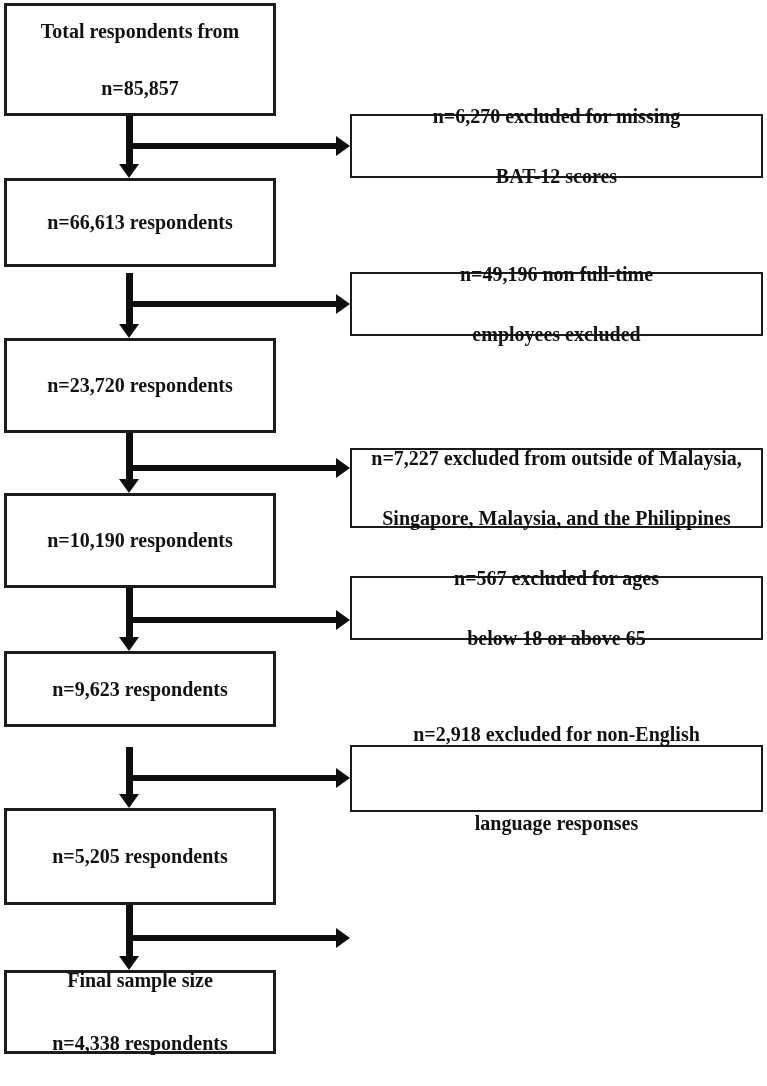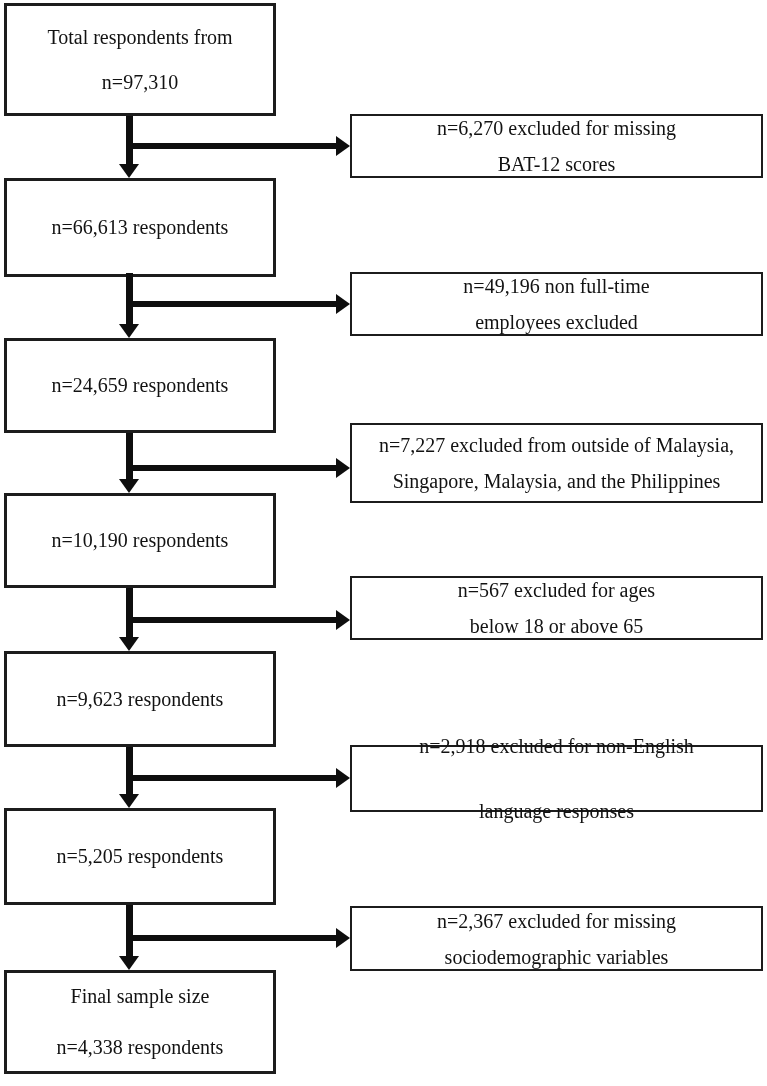--- a/index.html
+++ b/index.html
@@ -29,21 +29,21 @@
     font-size: 20px;
     line-height: 1.55;
   }
   .main-box { left: 4px; width: 272px; }
   .excl-box {
     left: 350px;
     width: 413px;
     border-width: 2px;
     line-height: 1.4;
   }
-  .box p { margin: 4px; }
+  .box p { margin: 16px; font-weight: bold; }
   .n-gap { margin-top: 10px !important; }
   .final-gap { margin-top: 16px !important; }
   .vline {
     position: absolute;
     left: 126px;
     width: 7px;
     background: #0e0e0e;
   }
   .hline {
     position: absolute;
@@ -71,77 +71,73 @@
     border-left: 14px solid #0e0e0e;
   }
 </style>
 </head>
 <body>
 
 <div id="canvas">
 
   <div class="box main-box" style="top:3px; height:113px;">
     <p>Total respondents from</p>
-    <p class="n-gap">n=97,310</p>
+    <p class="n-gap">n=85,857</p>
   </div>
 
-  <div class="box main-box" style="top:178px; height:99px;">
+  <div class="box main-box" style="top:178px; height:89px;">
     <p>n=66,613 respondents</p>
   </div>
 
   <div class="box main-box" style="top:338px; height:95px;">
-    <p>n=24,659 respondents</p>
+    <p>n=23,720 respondents</p>
   </div>
 
   <div class="box main-box" style="top:493px; height:95px;">
     <p>n=10,190 respondents</p>
   </div>
 
-  <div class="box main-box" style="top:651px; height:96px;">
+  <div class="box main-box" style="top:651px; height:76px;">
     <p>n=9,623 respondents</p>
   </div>
 
   <div class="box main-box" style="top:808px; height:97px;">
     <p>n=5,205 respondents</p>
   </div>
 
-  <div class="box main-box" style="top:970px; height:104px;">
+  <div class="box main-box" style="top:970px; height:84px;">
     <p>Final sample size</p>
     <p class="final-gap">n=4,338 respondents</p>
   </div>
 
   <div class="box excl-box" style="top:114px; height:64px;">
     <p>n=6,270 excluded for missing</p>
     <p>BAT-12 scores</p>
   </div>
 
   <div class="box excl-box" style="top:272px; height:64px;">
     <p>n=49,196 non full-time</p>
     <p>employees excluded</p>
   </div>
 
-  <div class="box excl-box" style="top:423px; height:80px;">
+  <div class="box excl-box" style="top:448px; height:80px;">
     <p>n=7,227 excluded from outside of Malaysia,</p>
     <p>Singapore, Malaysia, and the Philippines</p>
   </div>
 
   <div class="box excl-box" style="top:576px; height:64px;">
     <p>n=567 excluded for ages</p>
     <p>below 18 or above 65</p>
   </div>
 
   <div class="box excl-box" style="top:745px; height:67px;gap:29px;">
     <p>n=2,918 excluded for non-English</p>
     <p>language responses</p>
   </div>
 
-  <div class="box excl-box" style="top:906px; height:65px;">
-    <p>n=2,367 excluded for missing</p>
-    <p>sociodemographic variables</p>
-  </div>
 
   <div class="vline" style="top:116px; height:48px;"></div>
   <div class="ah-down" style="top:164px;"></div>
   <div class="hline" style="top:143px;"></div>
   <div class="ah-right" style="top:136px;"></div>
 
   <div class="vline" style="top:273px; height:51px;"></div>
   <div class="ah-down" style="top:324px;"></div>
   <div class="hline" style="top:301px;"></div>
   <div class="ah-right" style="top:294px;"></div>

